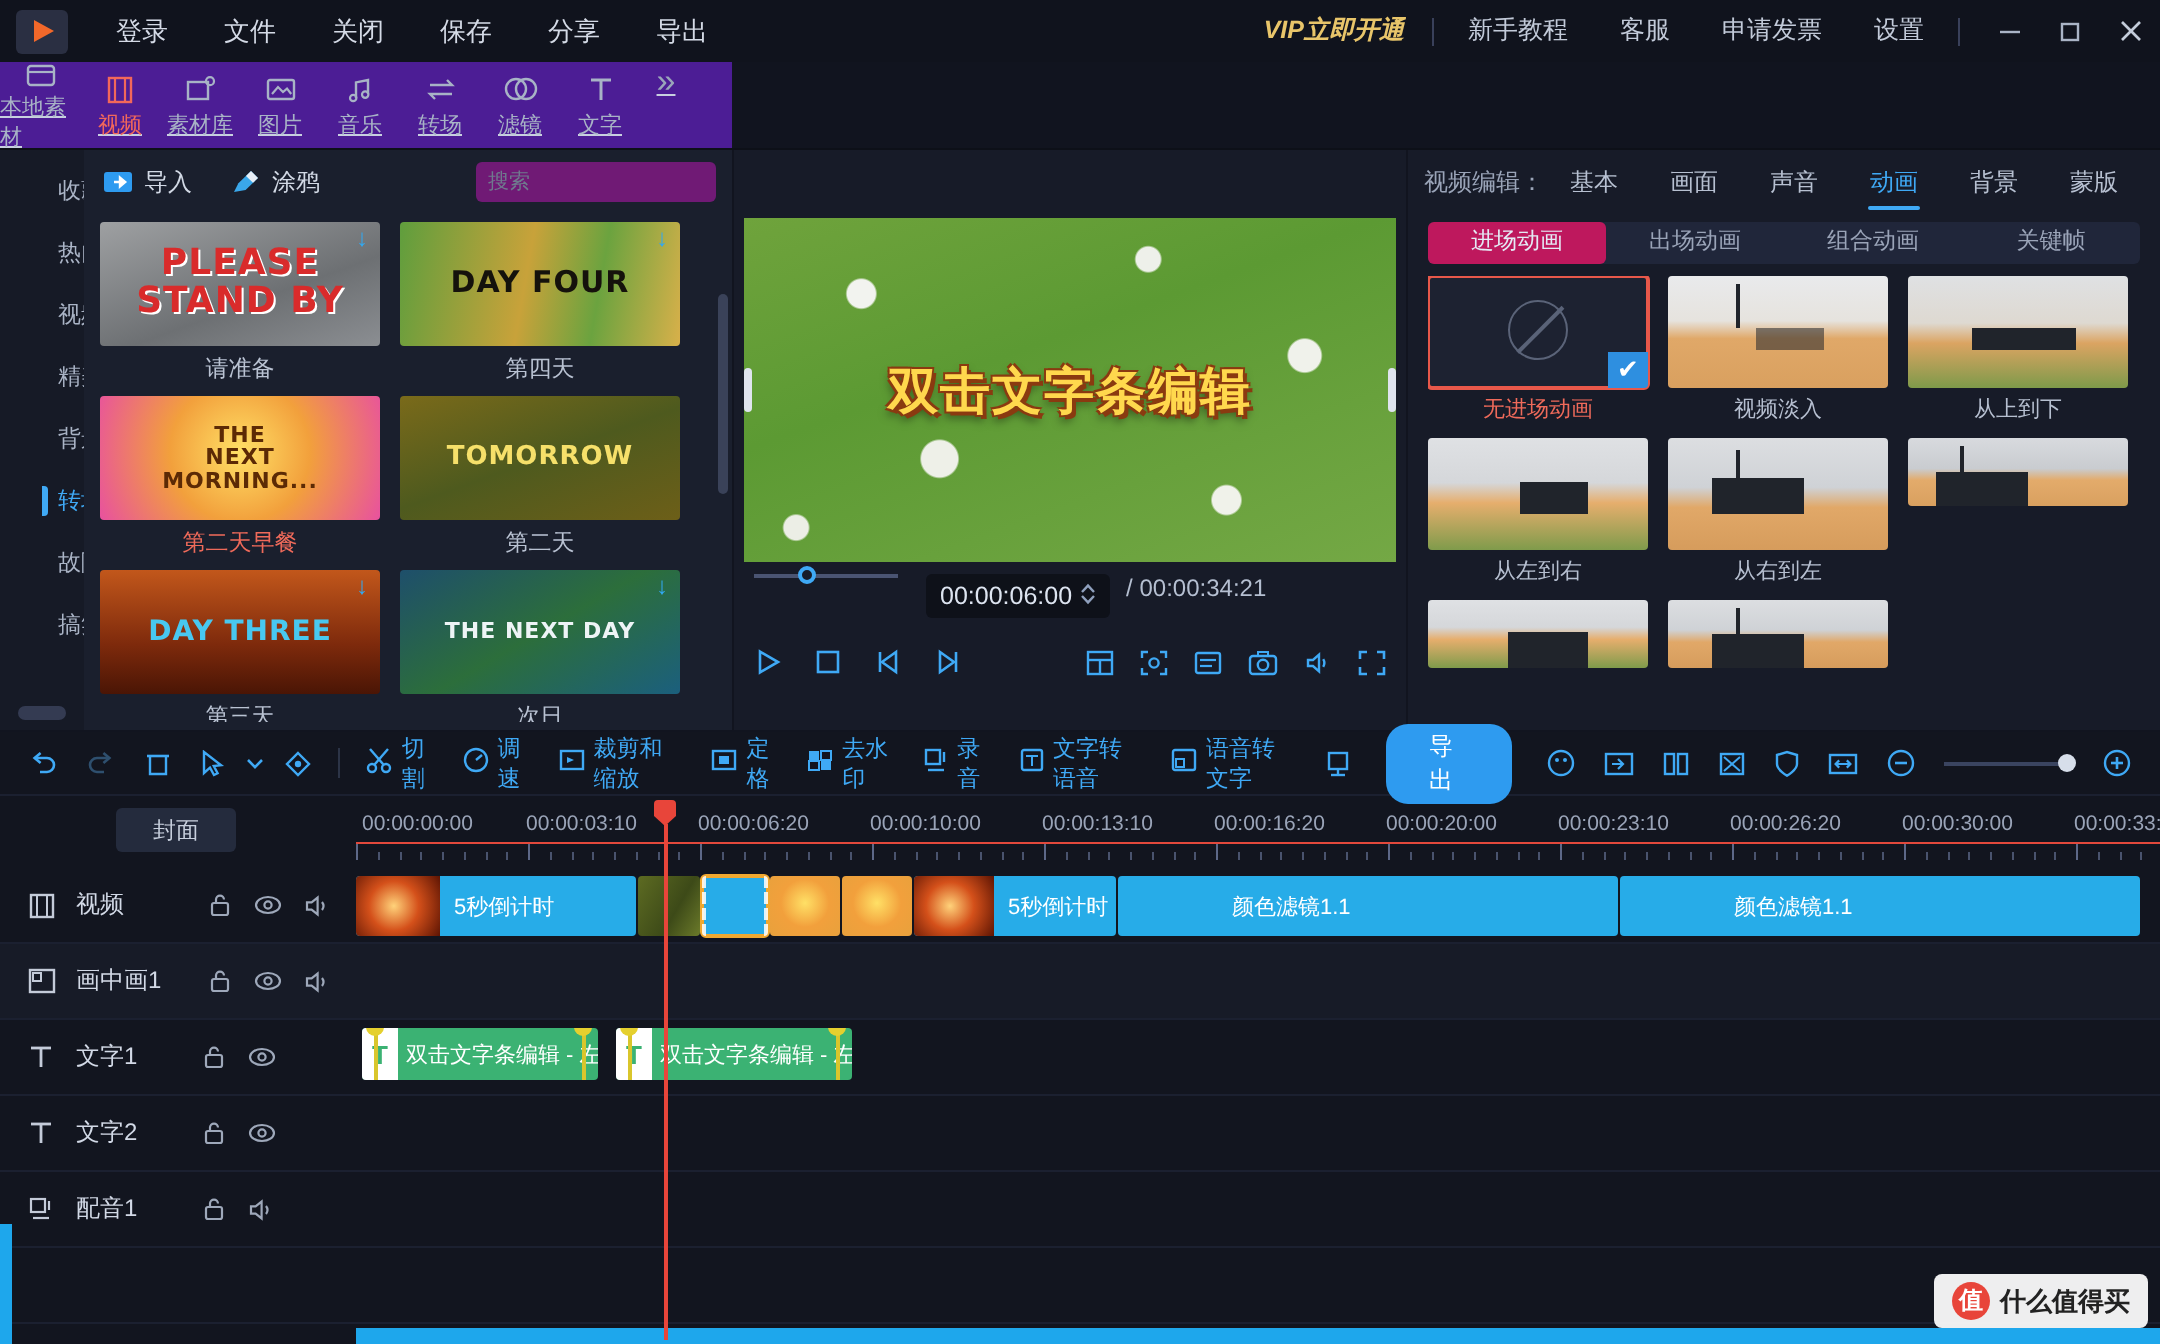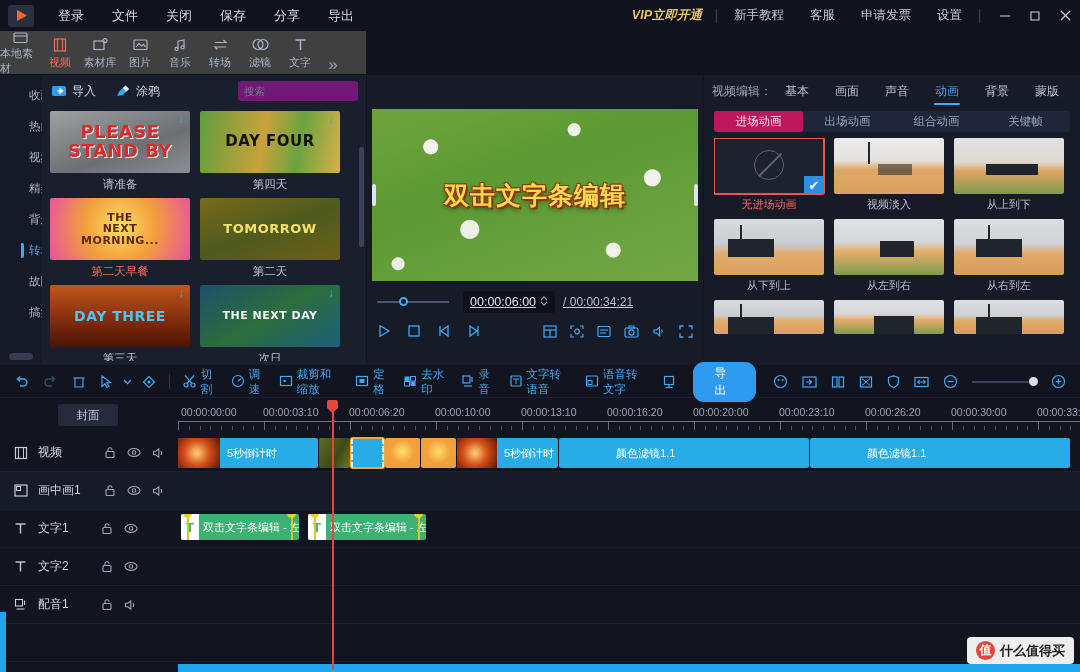--- a/index.html
+++ b/index.html
@@ -36,21 +36,21 @@
   .tb-right .mi { font-size:12.5px; color:#c2cad9; padding:0 13px; }
   .win-btns { display:flex; align-items:center; margin-left:6px; }
   .win-btn {
     width:30px; height:31px; display:flex; align-items:center; justify-content:center;
     color:#aab4c6;
   }
 
   
   .ribbon {
     position:absolute; left:0; top:31px; width:366px; height:44px;
-    background:#404040; display:flex; align-items:flex-end;
+    background:#4c1d95; display:flex; align-items:flex-start;text-decoration:underline;
   }
   .rb {
     width:40px; height:44px; display:flex; flex-direction:column;
     align-items:center; justify-content:center; gap:2px; color:#a8b3c6; font-size:11px;
   }
   .rb.active { color:#f2685a; }
   .rb .ic { height:16px; display:flex; align-items:center; justify-content:center; }
   .rb-more { margin-left:2px; color:#9aa5ba; font-size:17px; width:22px; text-align:center;}
   .ribbon-bottom-line {
     position:absolute; left:0; top:74px; width:1080px; height:1px; background:#0d1018;
@@ -157,21 +157,21 @@
     position:relative; z-index:3; font-family:Liberation Mono, monospace;
     font-weight:bold; font-size:25px; letter-spacing:1px; color:#ffd84d;
     text-shadow:
       2px 2px 0 #8a3a10, -1px -1px 0 #8a3a10, 1px -1px 0 #8a3a10,
       -1px 1px 0 #8a3a10, 0 3px 5px rgba(0,0,0,.55);
   }
   .canvas-handle {
     position:absolute; width:4px; height:22px; background:#dfe4ee; border-radius:2px; z-index:4;
   }
   .player-ctl { position:absolute; left:0; top:212px; width:336px; height:78px; }
-  .pc-row1 { display:flex; align-items:center; height:30px; padding:0 10px;text-decoration:underline; }
+  .pc-row1 { display:flex; height:30px; padding:0 10px; }
   .vol-track { width:72px; height:2px; background:#4a5472; position:relative; }
   .vol-knob {
     position:absolute; left:22px; top:-4px; width:9px; height:9px; border-radius:50%;
     border:2px solid #3fa9f5; background:#171b28;
   }
   .tc-box {
     margin-left:14px; height:22px; background:#0e1119; border-radius:3px;
     display:flex; align-items:center; gap:4px; padding:0 7px;
     font-size:12.5px; color:#dde4f0; font-family:"Liberation Sans", sans-serif;
   }
@@ -707,27 +707,20 @@
         <div class="an-label">视频淡入</div>
       </div>
 
       <div class="an-card">
         <div class="an-thumb art-d2">
           <div class="an-silhouette" style="left:32px;top:26px;width:52px;height:11px;"></div>
         </div>
         <div class="an-label">从上到下</div>
       </div>
 
-      <div class="an-card">
-        <div class="an-thumb art-d3">
-          <div class="an-steeple" style="left:26px;top:6px;height:16px;"></div>
-          <div class="an-silhouette" style="left:14px;top:20px;width:46px;height:18px;"></div>
-        </div>
-        <div class="an-label">从下到上</div>
-      </div>
 
       <div class="an-card">
         <div class="an-thumb art-d4">
           <div class="an-silhouette" style="left:46px;top:22px;width:34px;height:16px;"></div>
         </div>
         <div class="an-label">从左到右</div>
       </div>
 
       <div class="an-card">
         <div class="an-thumb art-d5">

